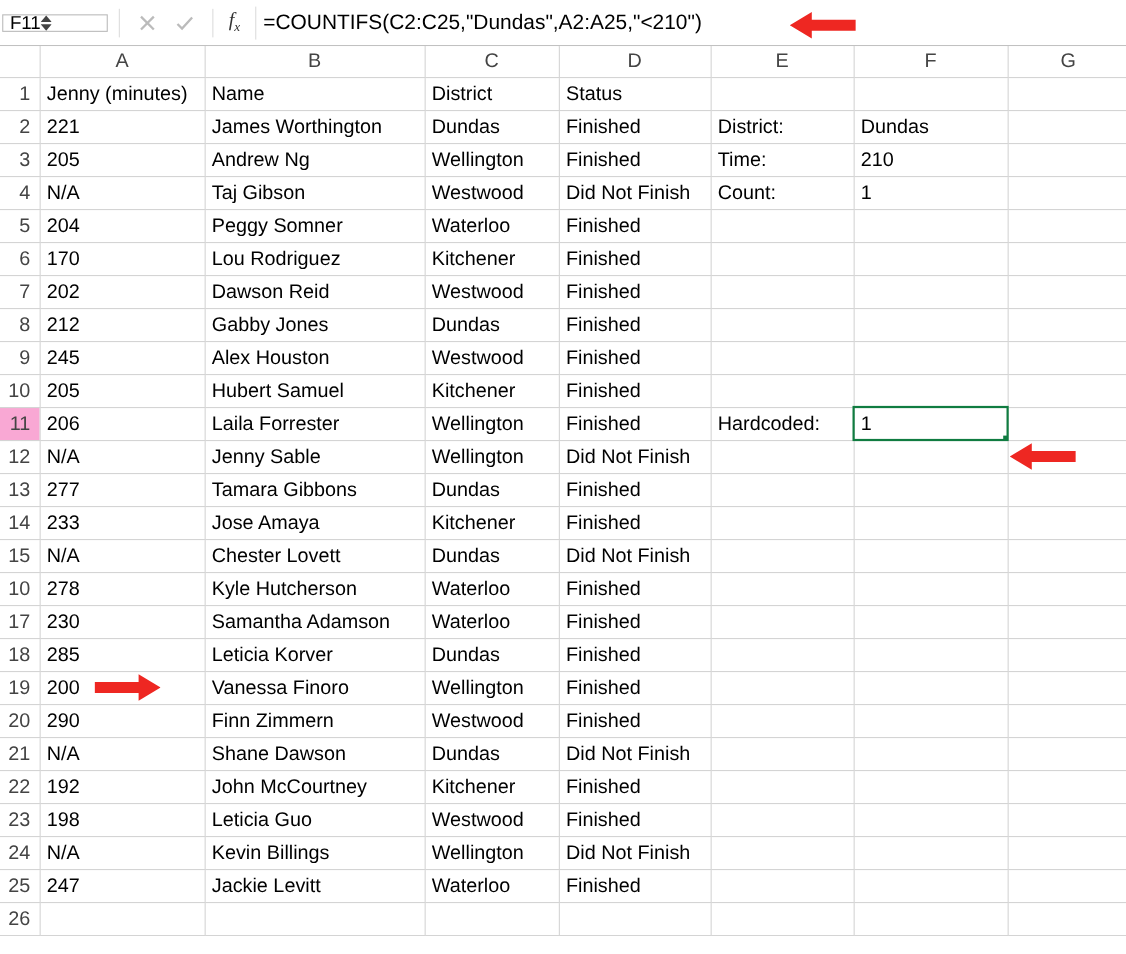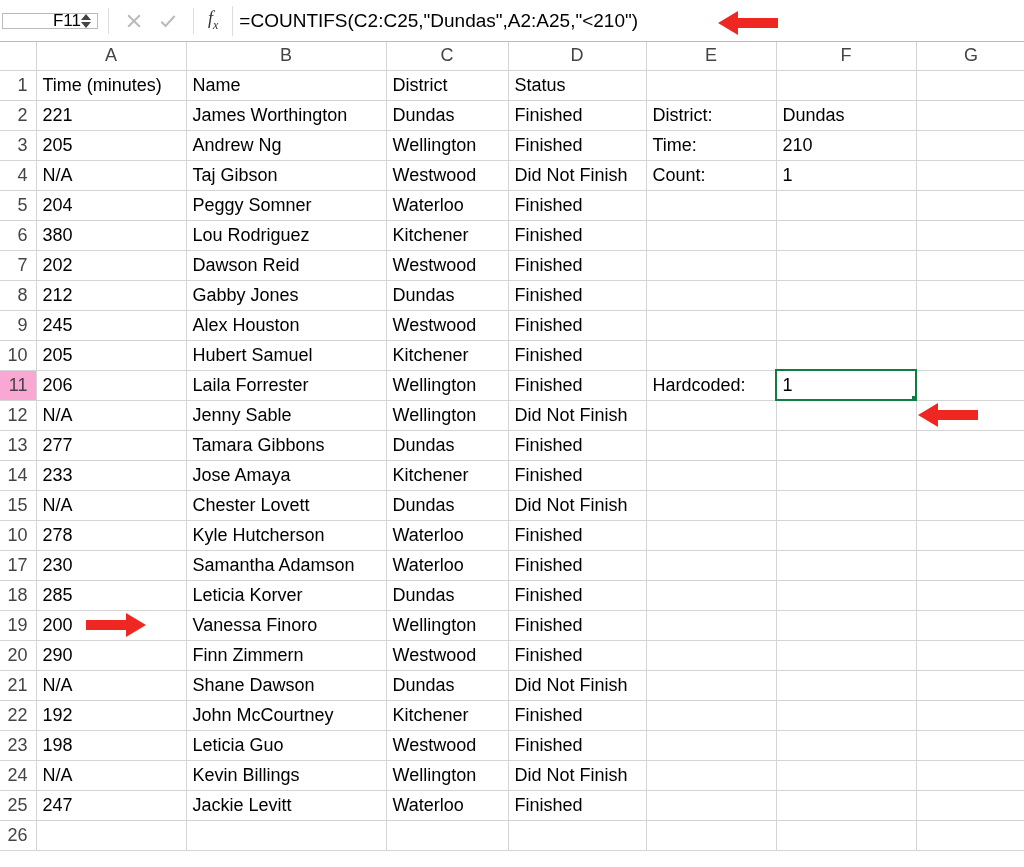--- a/index.html
+++ b/index.html
@@ -19,21 +19,21 @@
     padding: 0 8px 0 2px;
     gap: 4px;
     position: relative;
   }
   .namebox {
     width: 96px;
     height: 16px;
     border: 1px solid #bbb;
     display: flex;
     align-items: center;
-    justify-content: flex-end;
+    justify-content: flex-start;
     padding: 0 6px;
     background: #fff;
   }
   .namebox-val { font-size: 17px; }
   .stepper { display: flex; flex-direction: column; line-height: 0; }
   .stepper svg { width: 10px; height: 8px; fill: #444; }
   .fb-sep { width:1px; height:26px; background:#ddd; margin:0 6px; }
   .fb-btn {
     width: 30px; height: 30px;
     display:flex; align-items:center; justify-content:center;
@@ -172,21 +172,21 @@
         <th>C</th>
         <th>D</th>
         <th>E</th>
         <th>F</th>
         <th>G</th>
       </tr>
     </thead>
     <tbody id="grid-body">
         <tr data-row="1">
           <td class="rowhdr">1</td>
-          <td class="bold">Time (minutes)</td>
+          <td class="bold">Jenny (minutes)</td>
           <td class="bold">Name</td>
           <td class="bold">District</td>
           <td class="bold">Status</td>
           <td></td>
           <td></td>
           <td></td>
         </tr>
         <tr data-row="2">
           <td class="rowhdr">2</td>
           <td class="right">221</td>
@@ -222,21 +222,21 @@
           <td class="right">204</td>
           <td>Peggy Somner</td>
           <td>Waterloo</td>
           <td>Finished</td>
           <td></td>
           <td></td>
           <td></td>
         </tr>
         <tr data-row="6">
           <td class="rowhdr">6</td>
-          <td class="right">380</td>
+          <td class="right">170</td>
           <td>Lou Rodriguez</td>
           <td>Kitchener</td>
           <td>Finished</td>
           <td></td>
           <td></td>
           <td></td>
         </tr>
         <tr data-row="7">
           <td class="rowhdr">7</td>
           <td class="right">202</td>

